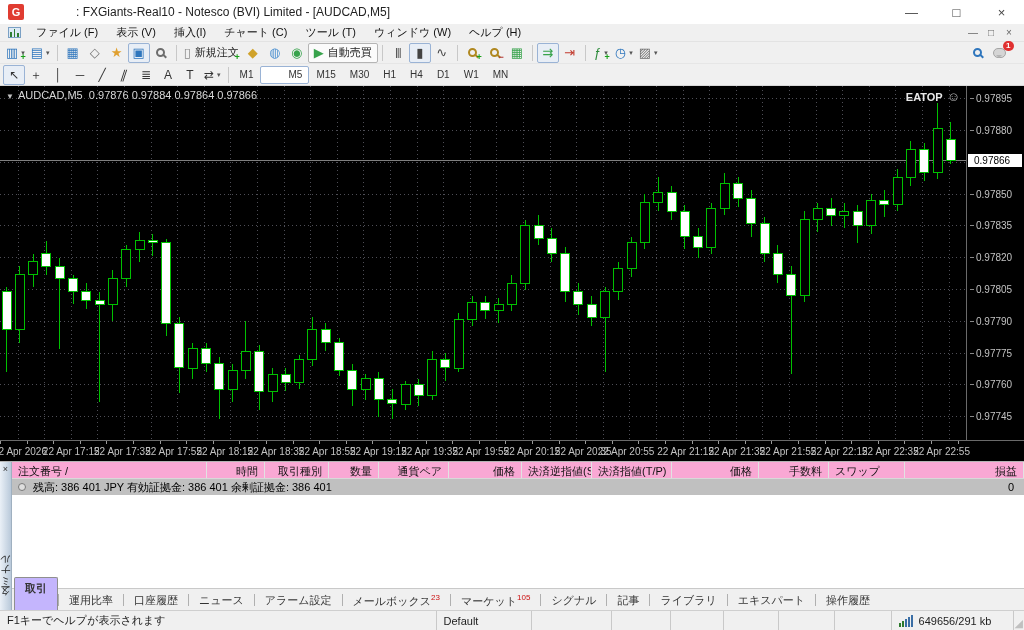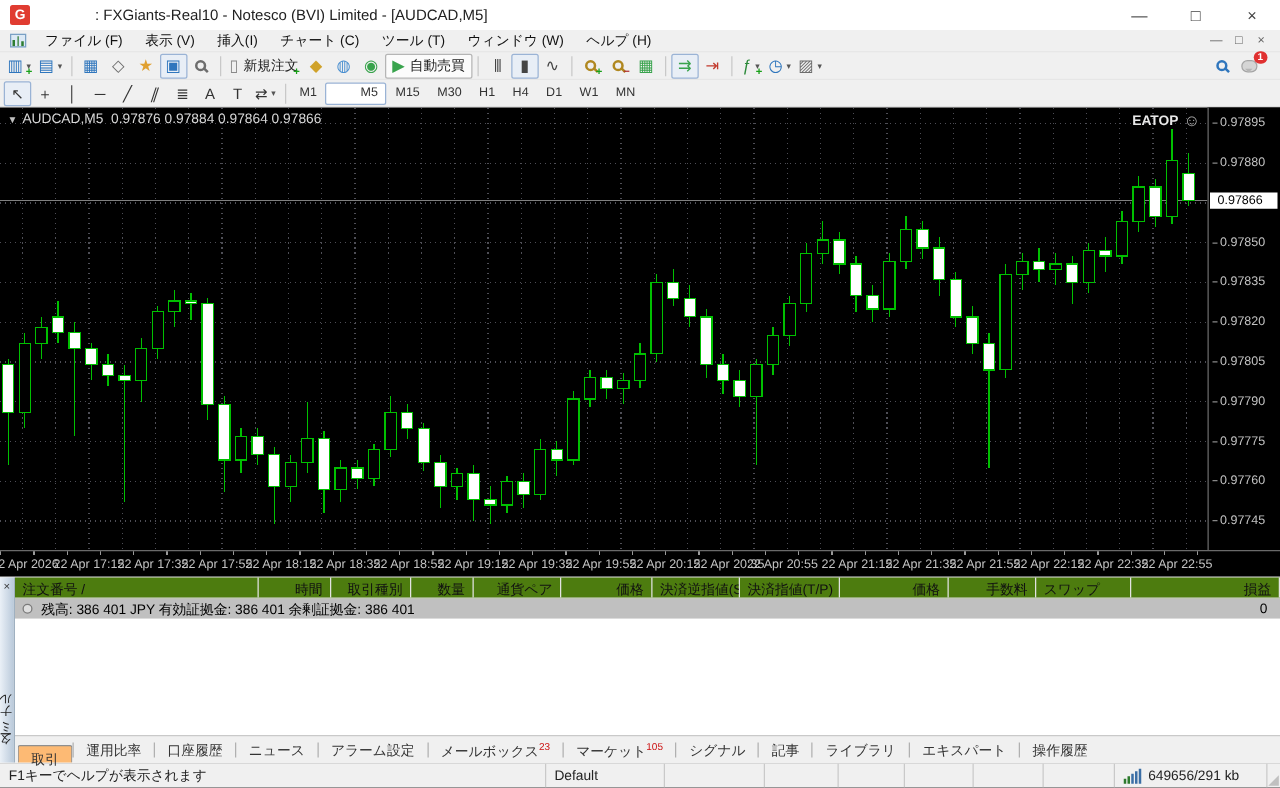--- a/index.html
+++ b/index.html
@@ -70,30 +70,30 @@
   .tlab { position:absolute; top:5px; transform:translateX(-50%); color:#c2c2c2; font-size:10px; white-space:nowrap; }
   .splitter { height:1px; background:#b5b5b5; flex:0 0 auto; }
   
   .terminal { height:148px; background:#fff; display:flex; flex:0 0 auto; position:relative; }
   .tstrip { width:12px; background:linear-gradient(to right,#eaf0f7,#b9c9da); border-right:1px solid #9fb0c0;
     display:flex; flex-direction:column; align-items:center; flex:0 0 auto; }
   .tstrip .closex { font-size:9px; color:#333; margin-top:2px; cursor:default; }
   .tstrip .vlabel { margin-top:auto; margin-bottom:6px; writing-mode:vertical-rl; transform:rotate(180deg);
     font-size:10px; color:#222; }
   .tmain { flex:1; display:flex; flex-direction:column; min-width:0; }
-  .thead { height:17px; background:#4d7c0f; border-bottom:1px solid #d9d9d9; display:flex; flex:0 0 auto; }
+  .thead { height:17px; background:#f9a8d4; border-bottom:1px solid #d9d9d9; display:flex; flex:0 0 auto; }
   .thcell { padding:2px 6px 0; color:#111; white-space:nowrap; overflow:hidden; border-right:1px solid #e2e2e2; }
   .balance-row { height:16px; background:#c0c0c0; display:flex; align-items:center; padding:0 6px; flex:0 0 auto; }
   .bal-ico { width:8px; height:8px; border:1px solid #7a7a7a; border-radius:50%; background:#dedede; margin-right:7px; flex:0 0 auto; }
   .bal-text { white-space:nowrap; color:#000; }
   .bal-profit { margin-left:auto; padding-right:4px; color:#000; }
   .tbody { flex:1; background:#fff; }
   .ttabs { height:22px; background:#f0f0f0; border-top:1px solid #c9c9c9; display:flex; align-items:flex-end; padding-left:2px; flex:0 0 auto; }
   .ttab { height:20px; padding:3px 10px 0; color:#333; white-space:nowrap; position:relative; cursor:default; }
-  .ttab.active { background:#fdba74; border:1px solid #8f8f8f; border-bottom:none; font-weight:normal; height:14px; border-radius:2px 2px 0 0; }
+  .ttab.active { background:#c4b5fd; border:1px solid #8f8f8f; border-bottom:none; font-weight:bold; height:33px; border-radius:2px 2px 0 0; }
   .tab-sep { width:1px; height:12px; background:#b0b0b0; margin-bottom:4px; }
   .ttab sup { color:#cc1111; font-size:8px; }
   
   .statusbar { height:20px; background:#f0f0f0; border-top:1px solid #cfcfcf; display:flex; align-items:stretch; flex:1; }
   .ssec { border-right:1px solid #c9c9c9; display:flex; align-items:center; padding:0 7px; white-space:nowrap; color:#222; }
   .ssec.grow { flex:1; }
   .netbars { display:flex; align-items:flex-end; height:12px; margin-right:5px; }
   .netbars i { display:block; width:2px; margin-right:1px; }
   .grip { display:flex; align-items:flex-end; padding:0 1px; color:#c0c0c0; font-size:11px; }
 </style>

